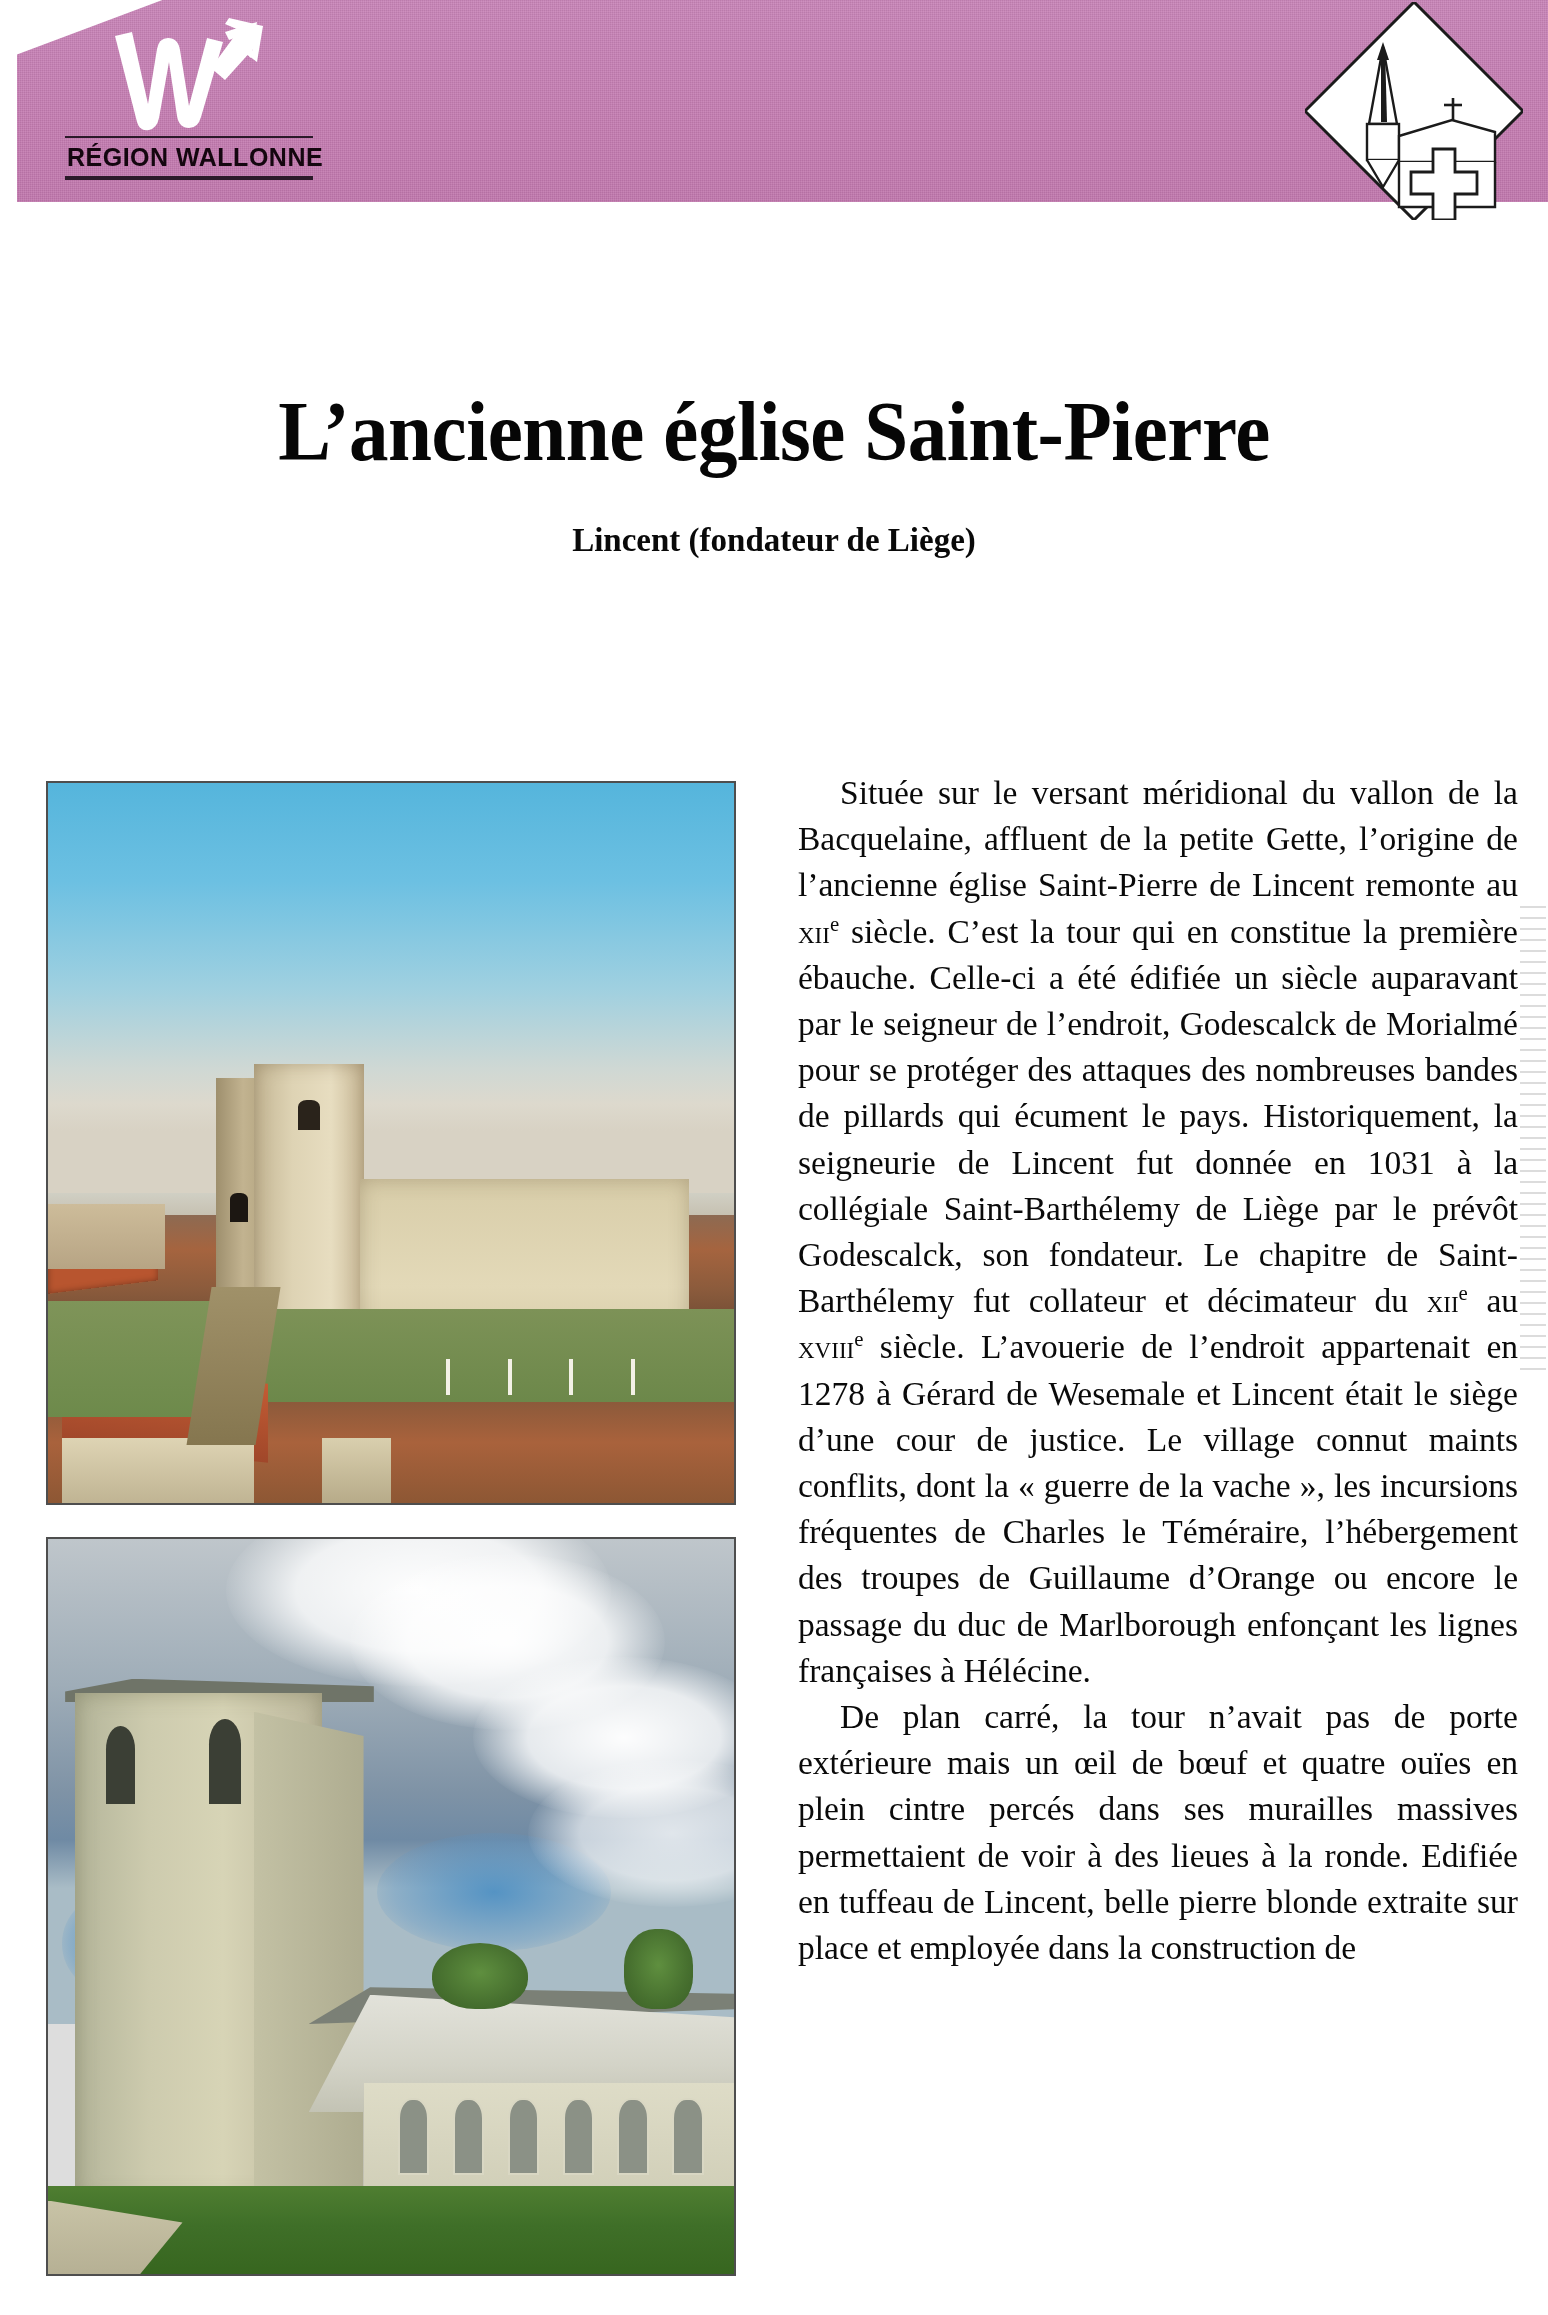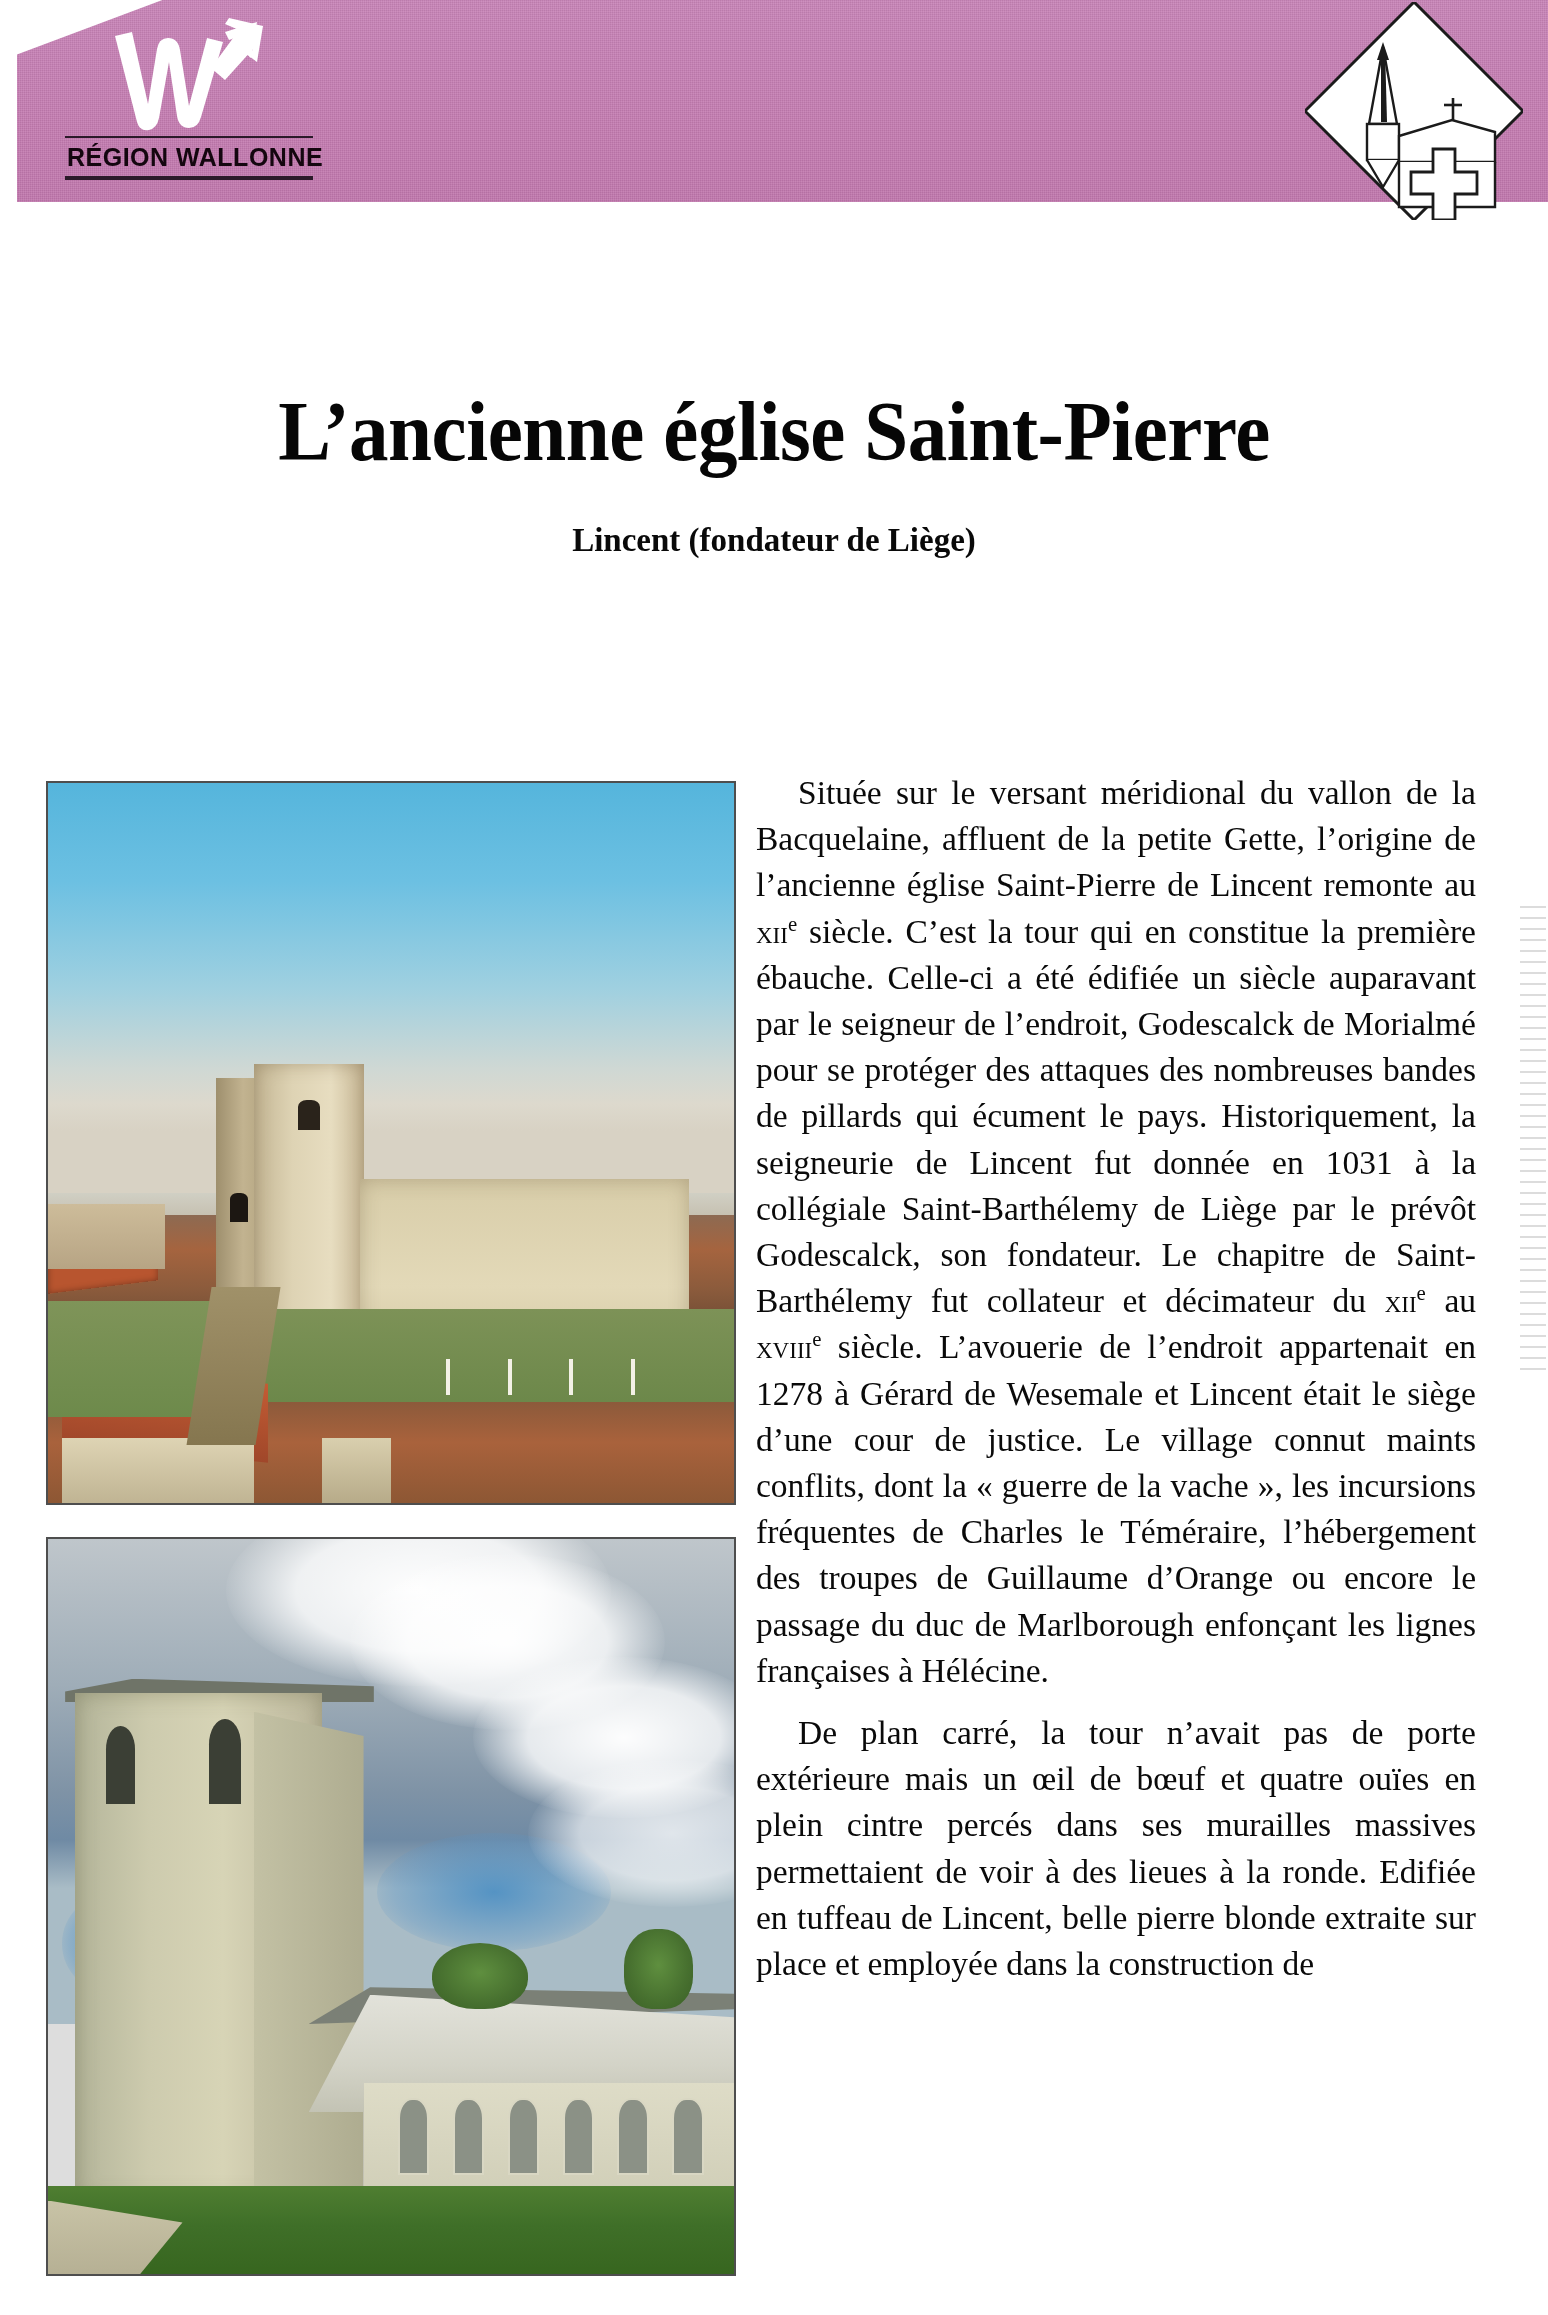--- a/index.html
+++ b/index.html
@@ -265,36 +265,36 @@
   }
   .b-tree {
     position:absolute;
     background: radial-gradient(ellipse at 50% 45%, #5f8f3f 0%, #47702f 60%, #3a5f26 100%);
     border-radius: 50% 50% 45% 45%;
   }
 
   
   .textcol {
     position: absolute;
-    left: 756px; top: 770px;
+    left: 798px; top: 770px;
     width: 720px;
   }
   .para {
     font-family: "Liberation Serif", serif;
     font-size: 33.5px;
     line-height: 46.2px;
     text-align: justify;
     text-justify: inter-word;
     color: #0a0a0a;
     margin: 0;
     text-indent: 42px;
     hyphens: none;
     transform-origin: left top;
   }
-  .para + .para { margin-top: 16px; }
+  .para + .para { margin-top: 0; }
   .sc { font-variant: small-caps; text-transform: lowercase; }
   sup { font-size: 0.62em; vertical-align: super; line-height: 0; }
 
   
   .scan-noise {
     position: absolute;
     right: 2px; top: 900px;
     width: 26px; height: 470px;
     opacity: .32;
     background:

